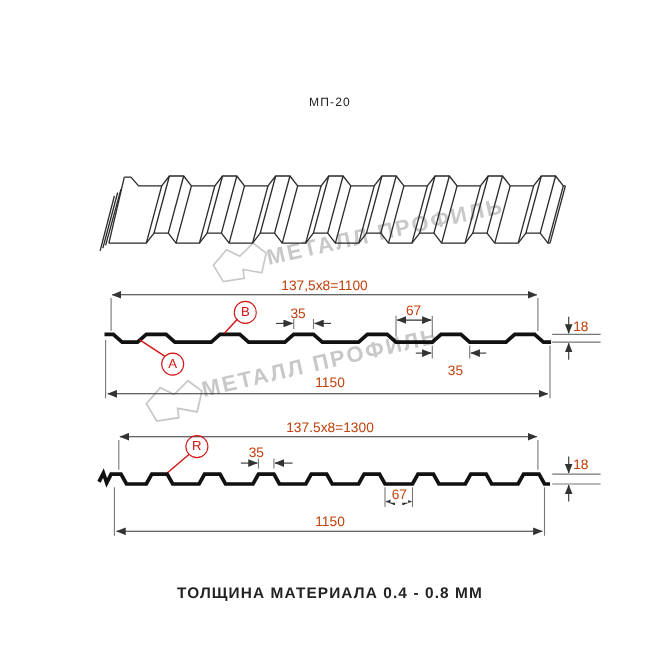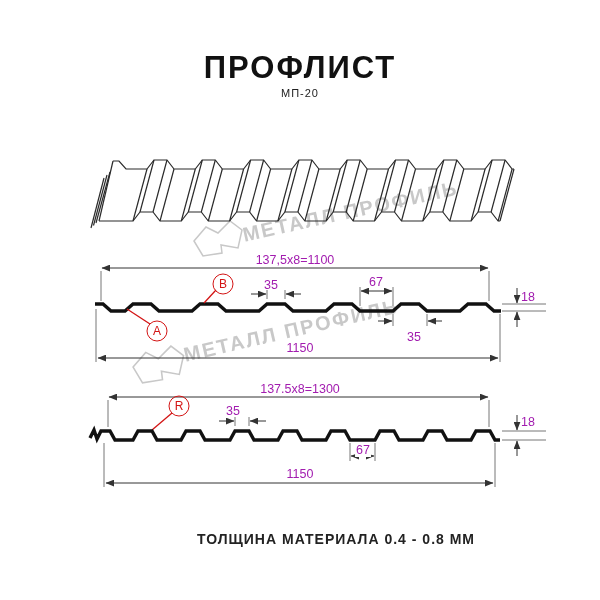--- a/index.html
+++ b/index.html
@@ -2,22 +2,22 @@
 <html><head>
 <meta charset="utf-8">
 <style>
   html,body{margin:0;padding:0;}
   body{width:600px;height:600px;background:#ffffff;position:relative;overflow:hidden;
        font-family:"Liberation Sans",sans-serif;}
   .abs{position:absolute;}
   .ctr{transform:translate(-50%,-50%);}
   #title{left:300px;top:68px;font-size:31px;font-weight:bold;letter-spacing:2px;color:#111;white-space:nowrap;}
   #subtitle{left:300px;top:93px;font-size:11px;font-weight:500;letter-spacing:1px;color:#222;white-space:nowrap;}
-  #footer-note{left:300px;top:539px;font-size:14px;font-weight:bold;letter-spacing:1px;color:#222;white-space:nowrap;margin-left:36px;}
-  .dim{font-size:12.5px;color:#a21caf;white-space:nowrap;transform:translate(-50%,-50%);position:absolute;}
+  #footer-note{left:300px;top:539px;font-size:14px;font-weight:bold;letter-spacing:1px;color:#222;white-space:nowrap;}
+  .dim{font-size:12.5px;color:#c2410c;white-space:nowrap;transform:translate(-50%,-50%);position:absolute;}
   .dim.bg{background:#fff;padding:0 1px;}
   .tag{position:absolute;transform:translate(-50%,-50%);width:19px;height:19px;border:1.7px solid #d31414;
        border-radius:50%;color:#d31414;font-size:12px;line-height:19px;text-align:center;background:transparent;}
   .wm{position:absolute;color:#c8c8c8;font-size:20px;font-weight:bold;letter-spacing:2px;white-space:nowrap;
       transform-origin:left center;}
   #wm1{left:243px;top:224px;transform:rotate(-12.5deg);}
   #wm2{left:184px;top:344px;transform:rotate(-13deg);}
   svg{position:absolute;left:0;top:0;}
   #labels{position:absolute;left:0;top:0;width:600px;height:600px;}
 </style>
@@ -120,21 +120,20 @@
     <line x1="266" y1="421" x2="250" y2="421" marker-end="url(#arw)"></line>
     <line x1="351" y1="456" x2="374" y2="456" marker-start="url(#arw)" marker-end="url(#arw)"></line>
     <line x1="517" y1="415" x2="517" y2="430" marker-end="url(#arw)"></line>
     <line x1="517" y1="456" x2="517" y2="441" marker-end="url(#arw)"></line>
     <line x1="106" y1="483" x2="493" y2="483" marker-start="url(#arw)" marker-end="url(#arw)"></line>
   </g>
   <path d="M90,438 L94,430 L97,439 L101,431 H110 L115,440 H133 L138,431 H152 L157,440 H181 L186,431 H200 L205,440 H230 L235,431 H249 L254,440 H278 L283,431 H297 L302,440 H326 L331,431 H345 L350,440 H375 L380,431 H394 L399,440 H423 L428,431 H442 L447,440 H471 L476,431 H490 L495,440 H500" stroke="#111" stroke-width="3.4" fill="none"></path>
 </svg>
 
 <div id="labels">
-  <div id="title" class="abs ctr">ПРОФЛИСТ</div>
   <div id="subtitle" class="abs ctr">МП-20</div>
 
   <div class="dim" style="left:295px;top:260px">137,5x8=1100</div>
   <div class="dim" style="left:271px;top:285px">35</div>
   <div class="dim" style="left:376px;top:282px">67</div>
   <div class="dim" style="left:528px;top:297px">18</div>
   <div class="dim" style="left:414px;top:337px">35</div>
   <div class="dim" style="left:300px;top:348px">1150</div>
   <div class="tag" style="left:157px;top:331px">A</div>
   <div class="tag" style="left:223px;top:284px">B</div>

